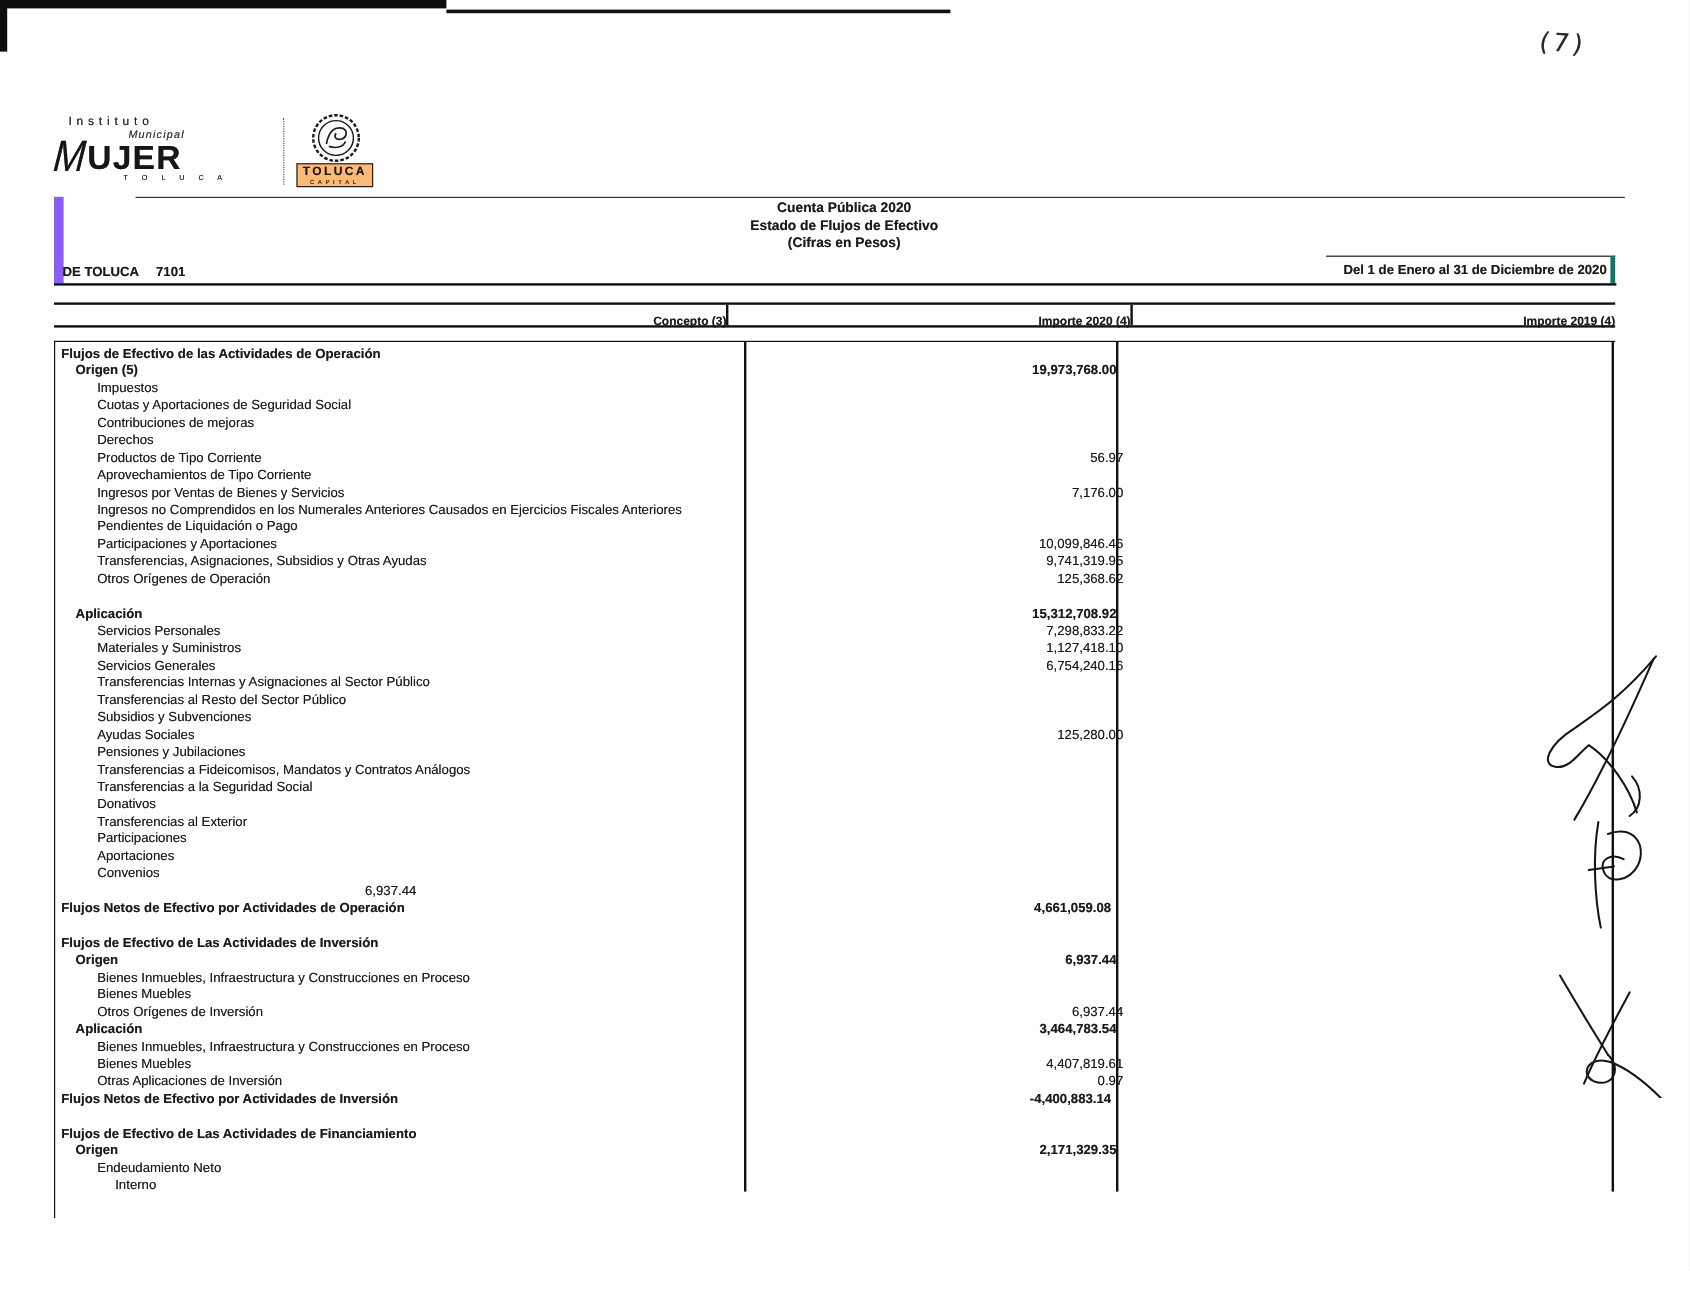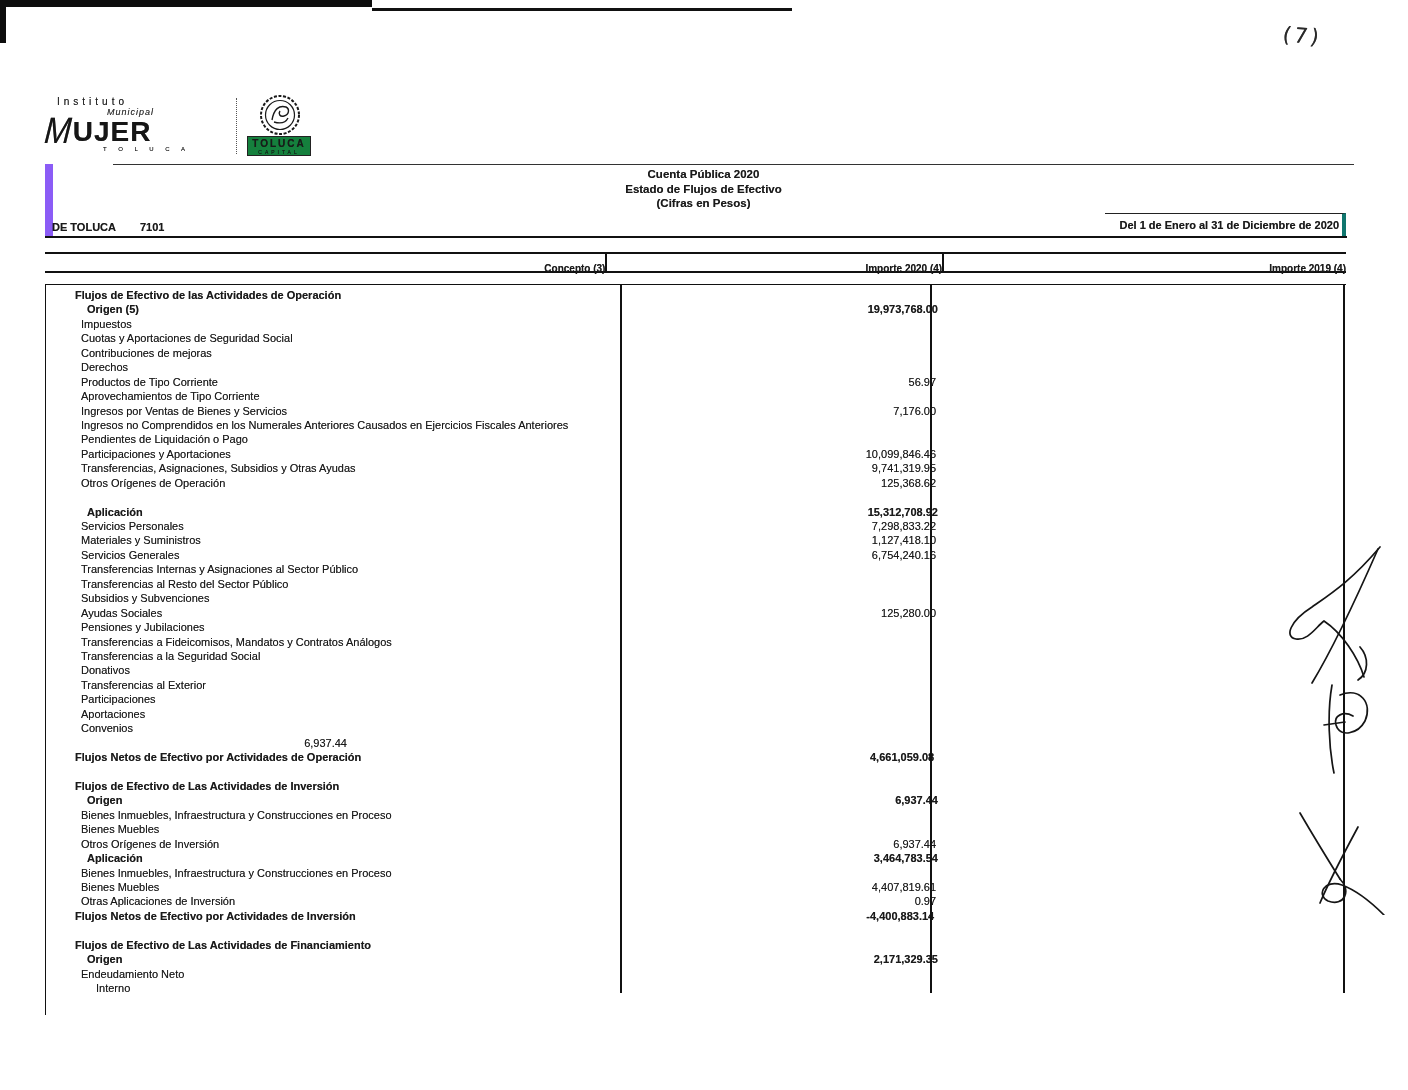--- a/index.html
+++ b/index.html
@@ -21,32 +21,32 @@
   .logo-wrap{position:absolute;left:45px;top:96px;display:flex;align-items:flex-start;}
   .imm{position:relative;width:185px;height:62px;}
   .imm-l1{position:absolute;left:12px;top:0;font-size:10px;letter-spacing:4px;color:#222;}
   .imm-l2{position:absolute;left:62px;top:11px;font-size:9px;font-style:italic;letter-spacing:1px;color:#333;}
   .imm-word{position:absolute;left:0px;top:16px;font-size:28px;font-weight:bold;letter-spacing:1px;color:#161616;}
   .imm-word .mm{display:inline-block;transform:skewX(-14deg) scaleY(1.15);font-size:32px;font-weight:400;}
   .imm-l4{position:absolute;left:58px;top:50px;font-size:6px;letter-spacing:5px;color:#222;}
   .logo-div{border-left:1px dotted #555;height:56px;margin:2px 10px 0 6px;}
   .seal{position:relative;width:64px;height:62px;}
   .seal svg{position:absolute;left:12px;top:-2px;}
-  .seal-box{position:absolute;left:0px;top:40px;width:62px;border:1px solid #222;text-align:center;padding:1px 0 0 0;background:#15803d;}
+  .seal-box{position:absolute;left:0px;top:40px;width:62px;border:1px solid #222;text-align:center;padding:1px 0 0 0;background:#fdba74;}
   .seal-top{font-size:10px;font-weight:bold;letter-spacing:2px;display:block;}
   .seal-bot{font-size:5px;letter-spacing:3px;display:block;}
   
   .title-box{
     position:absolute;left:45px;top:164px;width:1301px;height:72px;
     border-left:8px solid #8b5cf6;
   }
   .title-topline{position:absolute;left:60px;top:0;width:1241px;border-top:1px solid #333;}
   .title-lines{position:absolute;left:0;top:3px;width:100%;text-align:center;font-weight:bold;font-size:11.5px;line-height:14.5px;}
   .org-line{position:absolute;left:52px;top:221px;font-weight:bold;font-size:11px;}
-  .org-line .code{margin-left:24px;}
+  .org-line .code{margin-left:14px;}
   .date-box{
     position:absolute;left:1105px;top:213px;width:241px;height:23px;
     border-top:1px solid #222;border-right:4px solid #0f766e;
     font-weight:bold;font-size:11px;text-align:right;box-sizing:border-box;
     padding:5px 3px 0 0;
   }
   .main-hline{position:absolute;left:45px;top:236px;width:1302px;height:2px;background:#111;}
   
   .thead{
     position:absolute;left:45px;top:252px;width:1301px;height:21px;
@@ -60,21 +60,21 @@
   .tbody{
     position:absolute;left:45px;top:284px;width:1301px;height:731px;
     border-top:1.5px solid #111;border-left:1.5px solid #111;box-sizing:border-box;
     padding-top:3px;
   }
   .vline{position:absolute;top:0;width:2px;height:708px;background:#111;}
   .vl-1{left:574px;}
   .vl-2{left:884px;}
   .vl-r{left:1297px;width:2px;}
   .trow{display:flex;height:14.45px;line-height:14.3px;font-size:11px;white-space:nowrap;}
-  .trow.bold{font-weight:bold;margin-left:24px;}
+  .trow.bold{font-weight:bold;}
   .lab{width:574px;overflow:visible;}
   .ind0{padding-left:5px;}
   .ind1{padding-left:17px;}
   .ind2{padding-left:35px;}
   .ind3{padding-left:50px;}
   .val{text-align:right;box-sizing:border-box;}
   .v2020{width:310px;padding-right:9px;}
   .v2019{width:410px;padding-right:10px;}
   
   .signature{position:absolute;left:1272px;top:535px;}

